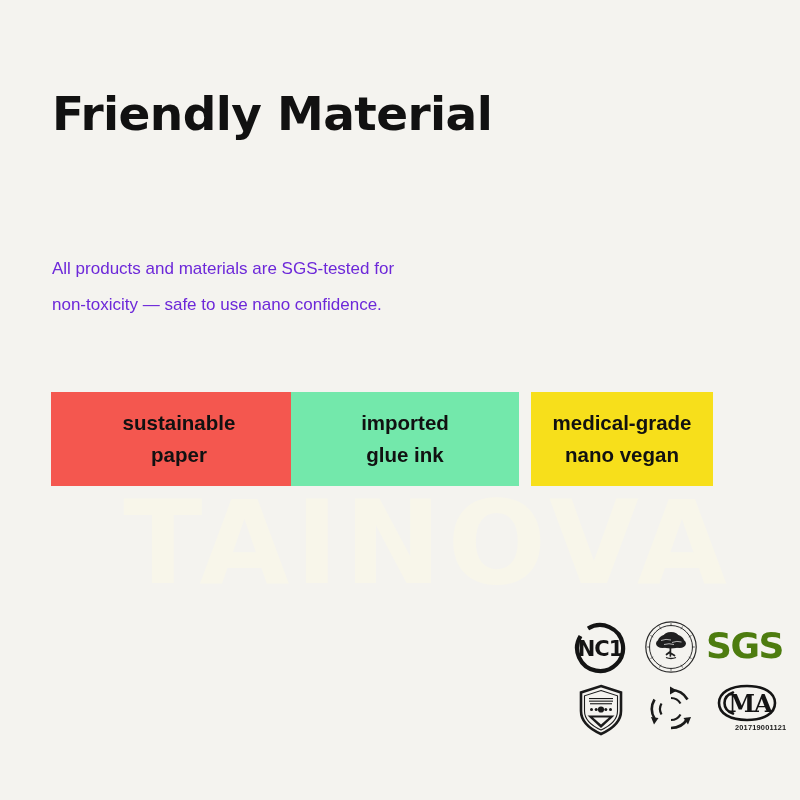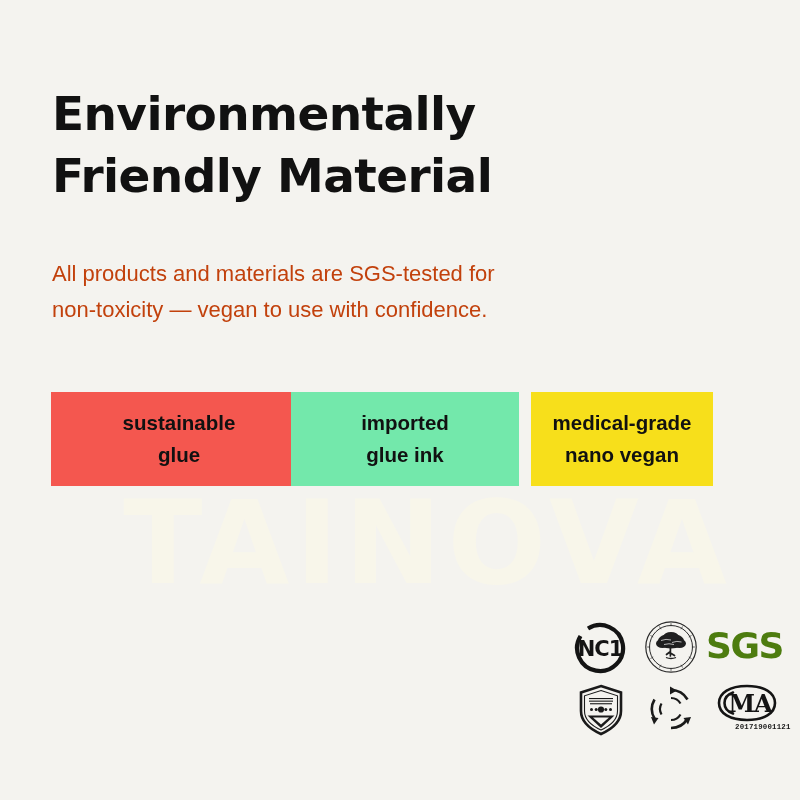--- a/index.html
+++ b/index.html
@@ -59,23 +59,23 @@
   #headline .hl-line { display: block; }
 
   
   #subtitle {
     position: absolute;
     left: 52px;
     top: 234px;
     width: 640px;
     font-family: "Liberation Sans", sans-serif;
     font-weight: 400;
-    font-size: 22px;
+    font-size: 17px;
     line-height: 36px;
-    color: #c2410c;
+    color: #6d28d9;
   }
   #subtitle .sub-line { display: block; }
 
   
   #chips {
     position: absolute;
     left: 51px;
     top: 392px;
     width: 710px;
     height: 96px;
@@ -131,54 +131,53 @@
     font-family: "DejaVu Sans", sans-serif;
     font-weight: 700;
     font-size: 36px;
     line-height: 36px;
     letter-spacing: -1.5px;
     color: #4d7c0f;
     white-space: nowrap;
   }
   .cma-num {
     margin-top: 1px;
-    font-family: Liberation Mono, monospace;
+    font-family: Liberation Sans, sans-serif;
     font-weight: 700;
     font-size: 7.4px;
     line-height: 9px;
     letter-spacing: 0.2px;
     color: #1a1a1a;
     text-align: center;
     white-space: nowrap;
     margin-left: 19px;
   }
 </style>
 </head>
 <body style="background: rgb(244, 243, 239);">
 
 <div id="canvas" style="background: rgb(244, 243, 239);">
 
   <div id="watermark" style="color: rgb(248, 246, 234);">TAINOVA</div>
 
   <h1 id="headline">
-    <span class="hl-line">Environmentally</span>
     <span class="hl-line">Friendly Material</span>
   </h1>
 
   <p id="subtitle">
     <span class="sub-line">All products and materials are SGS-tested for</span>
-    <span class="sub-line">non-toxicity — vegan to use with confidence.</span>
+    <span class="sub-line">non-toxicity — safe to use nano confidence.</span>
   </p>
 
   <div id="chips">
 
     <div class="chip chip-0" style="background: rgb(244, 87, 79);">
       <div class="chip-text">
         <span class="cl">sustainable</span>
-        <span class="cl">glue</span>
+        <span class="cl">paper</span>
       </div>
     </div>
 
     <div class="chip chip-1" style="background: rgb(115, 232, 171);">
       <div class="chip-text">
         <span class="cl">imported</span>
         <span class="cl">glue ink</span>
       </div>
     </div>
 

